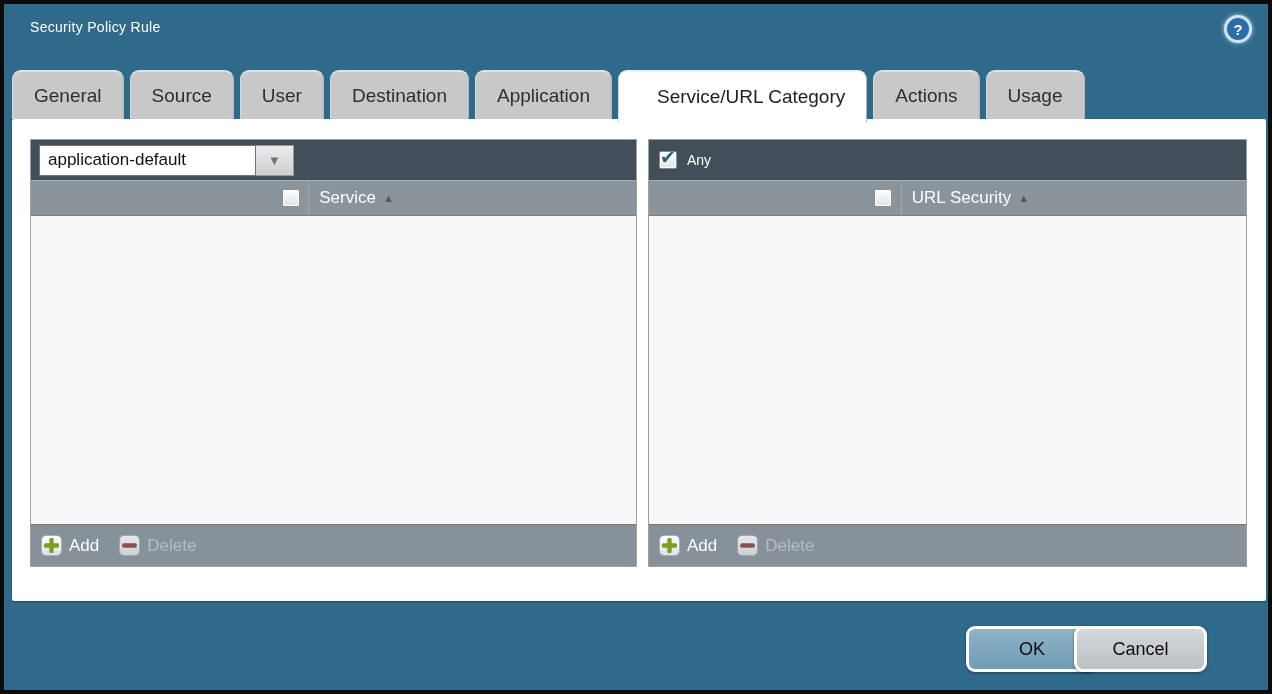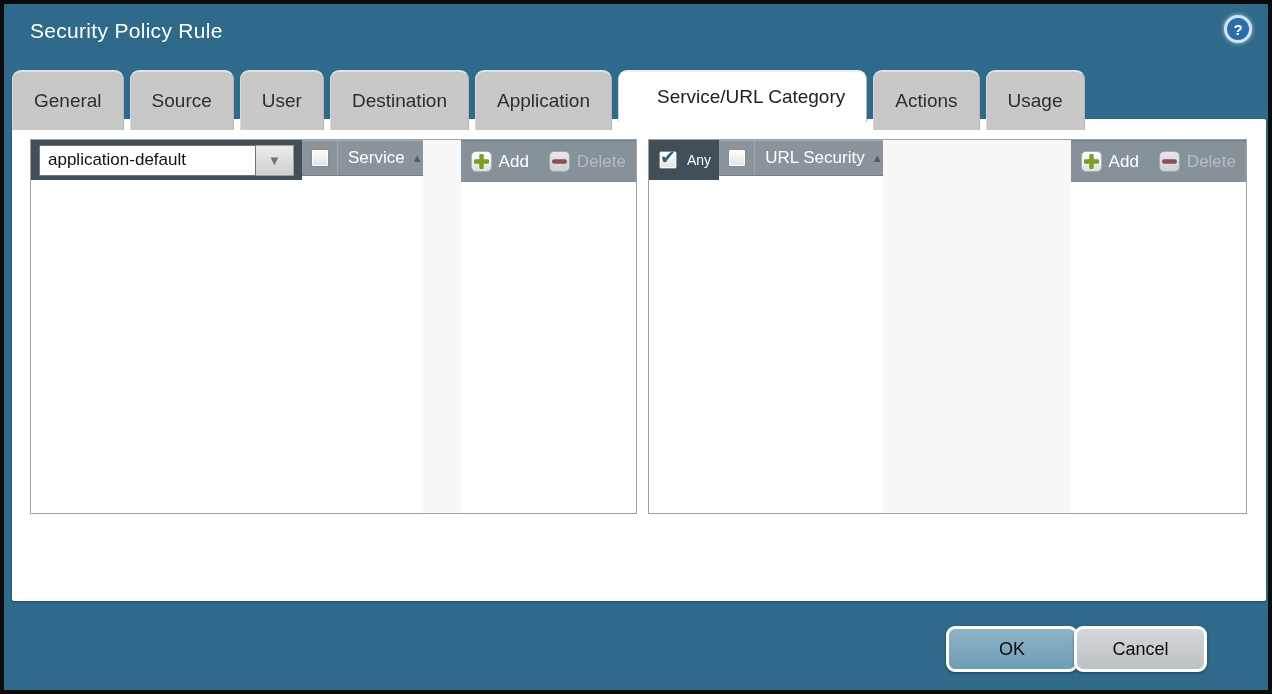--- a/index.html
+++ b/index.html
@@ -7,59 +7,59 @@
   body { font-family:"Liberation Sans","DejaVu Sans",sans-serif; }
 
   .window {
     position:relative; width:1272px; height:694px;
     background:#306A8A; border:4px solid #0b0b0b; overflow:hidden;
   }
 
   
   .title {
     position:absolute; left:26px; top:15px;
-    color:#ffffff; font-size:21px; letter-spacing:.3px;
+    color:#ffffff; font-size:14px; letter-spacing:.3px;
   }
   .help {
     position:absolute; right:16px; top:11px;
     width:28px; height:28px; border-radius:50%;
     background:#2a6da8; border:3px solid #cfe3f2;
     box-shadow:0 0 4px rgba(215,235,250,.8);
     color:#ffffff; font-size:15px; font-weight:bold;
     display:flex; align-items:center; justify-content:center;
     cursor:pointer;
   }
 
   
   .tabs {
     position:absolute; left:8px; top:66px; height:52px;
     display:flex; gap:6px; align-items:flex-start; z-index:4;
   }
   .tab {
-    height:60px; padding:0 21px;
+    height:49px; padding:0 21px;
     background:#c8c8c8; border-radius:9px 9px 0 0;
     border-top:2px solid #dfe3e4; border-left:1px solid #d6d9da; border-right:1px solid #b4b7b8;
     color:#2e2e2e; font-size:19px;
     display:flex; align-items:center; cursor:pointer; white-space:nowrap;
   }
   .tab.active {
     background:#ffffff; height:52px; z-index:5;
     border-top:2px solid #eef1f2; color:#222;padding-left:38px;
   }
 
   
   .content {
     position:absolute; left:8px; top:115px; width:1254px; height:482px;
     background:#ffffff; border-radius:2px; z-index:3;
     box-shadow:0 1px 2px rgba(0,0,0,.35);
   }
 
   .panel {
-    position:absolute; top:20px; height:375px;
-    display:flex; flex-direction:row;
+    position:absolute; top:20px; height:428px;
+    display:flex; flex-direction:column;
     border:1px solid #9aa2a8;
   }
   .panel.left  { left:18px;  width:607px; }
   .panel.right { left:636px; width:599px; }
 
   .panel-topbar {
     height:40px; background:#434F58; flex:0 0 auto;
     display:flex; align-items:center; padding:0 8px;
   }
 
@@ -127,21 +127,21 @@
   .footer-btn.disabled .lbl { color:#b7bcc1; }
 
   
   .dlg-btn {
     position:absolute; top:622px; height:46px;
     border:3px solid #ffffff; border-radius:9px;
     font-size:18px; color:#0d0d0d;
     display:flex; align-items:center; justify-content:center;
     cursor:pointer; box-shadow:0 1px 3px rgba(0,0,0,.4);
   }
-  .dlg-btn.ok     { left:942px;  width:132px; background:linear-gradient(#8fb3c6,#6f9db3); }
+  .dlg-btn.ok     { left:962px;  width:132px; background:linear-gradient(#8fb3c6,#6f9db3); }
   .dlg-btn.cancel { left:1070px; width:133px; background:linear-gradient(#d3d7da,#bcc1c5); }
 </style>
 </head>
 <body>
 
 <div class="window">
 
   <div class="title">Security Policy Rule</div>
 
   <div class="help">

